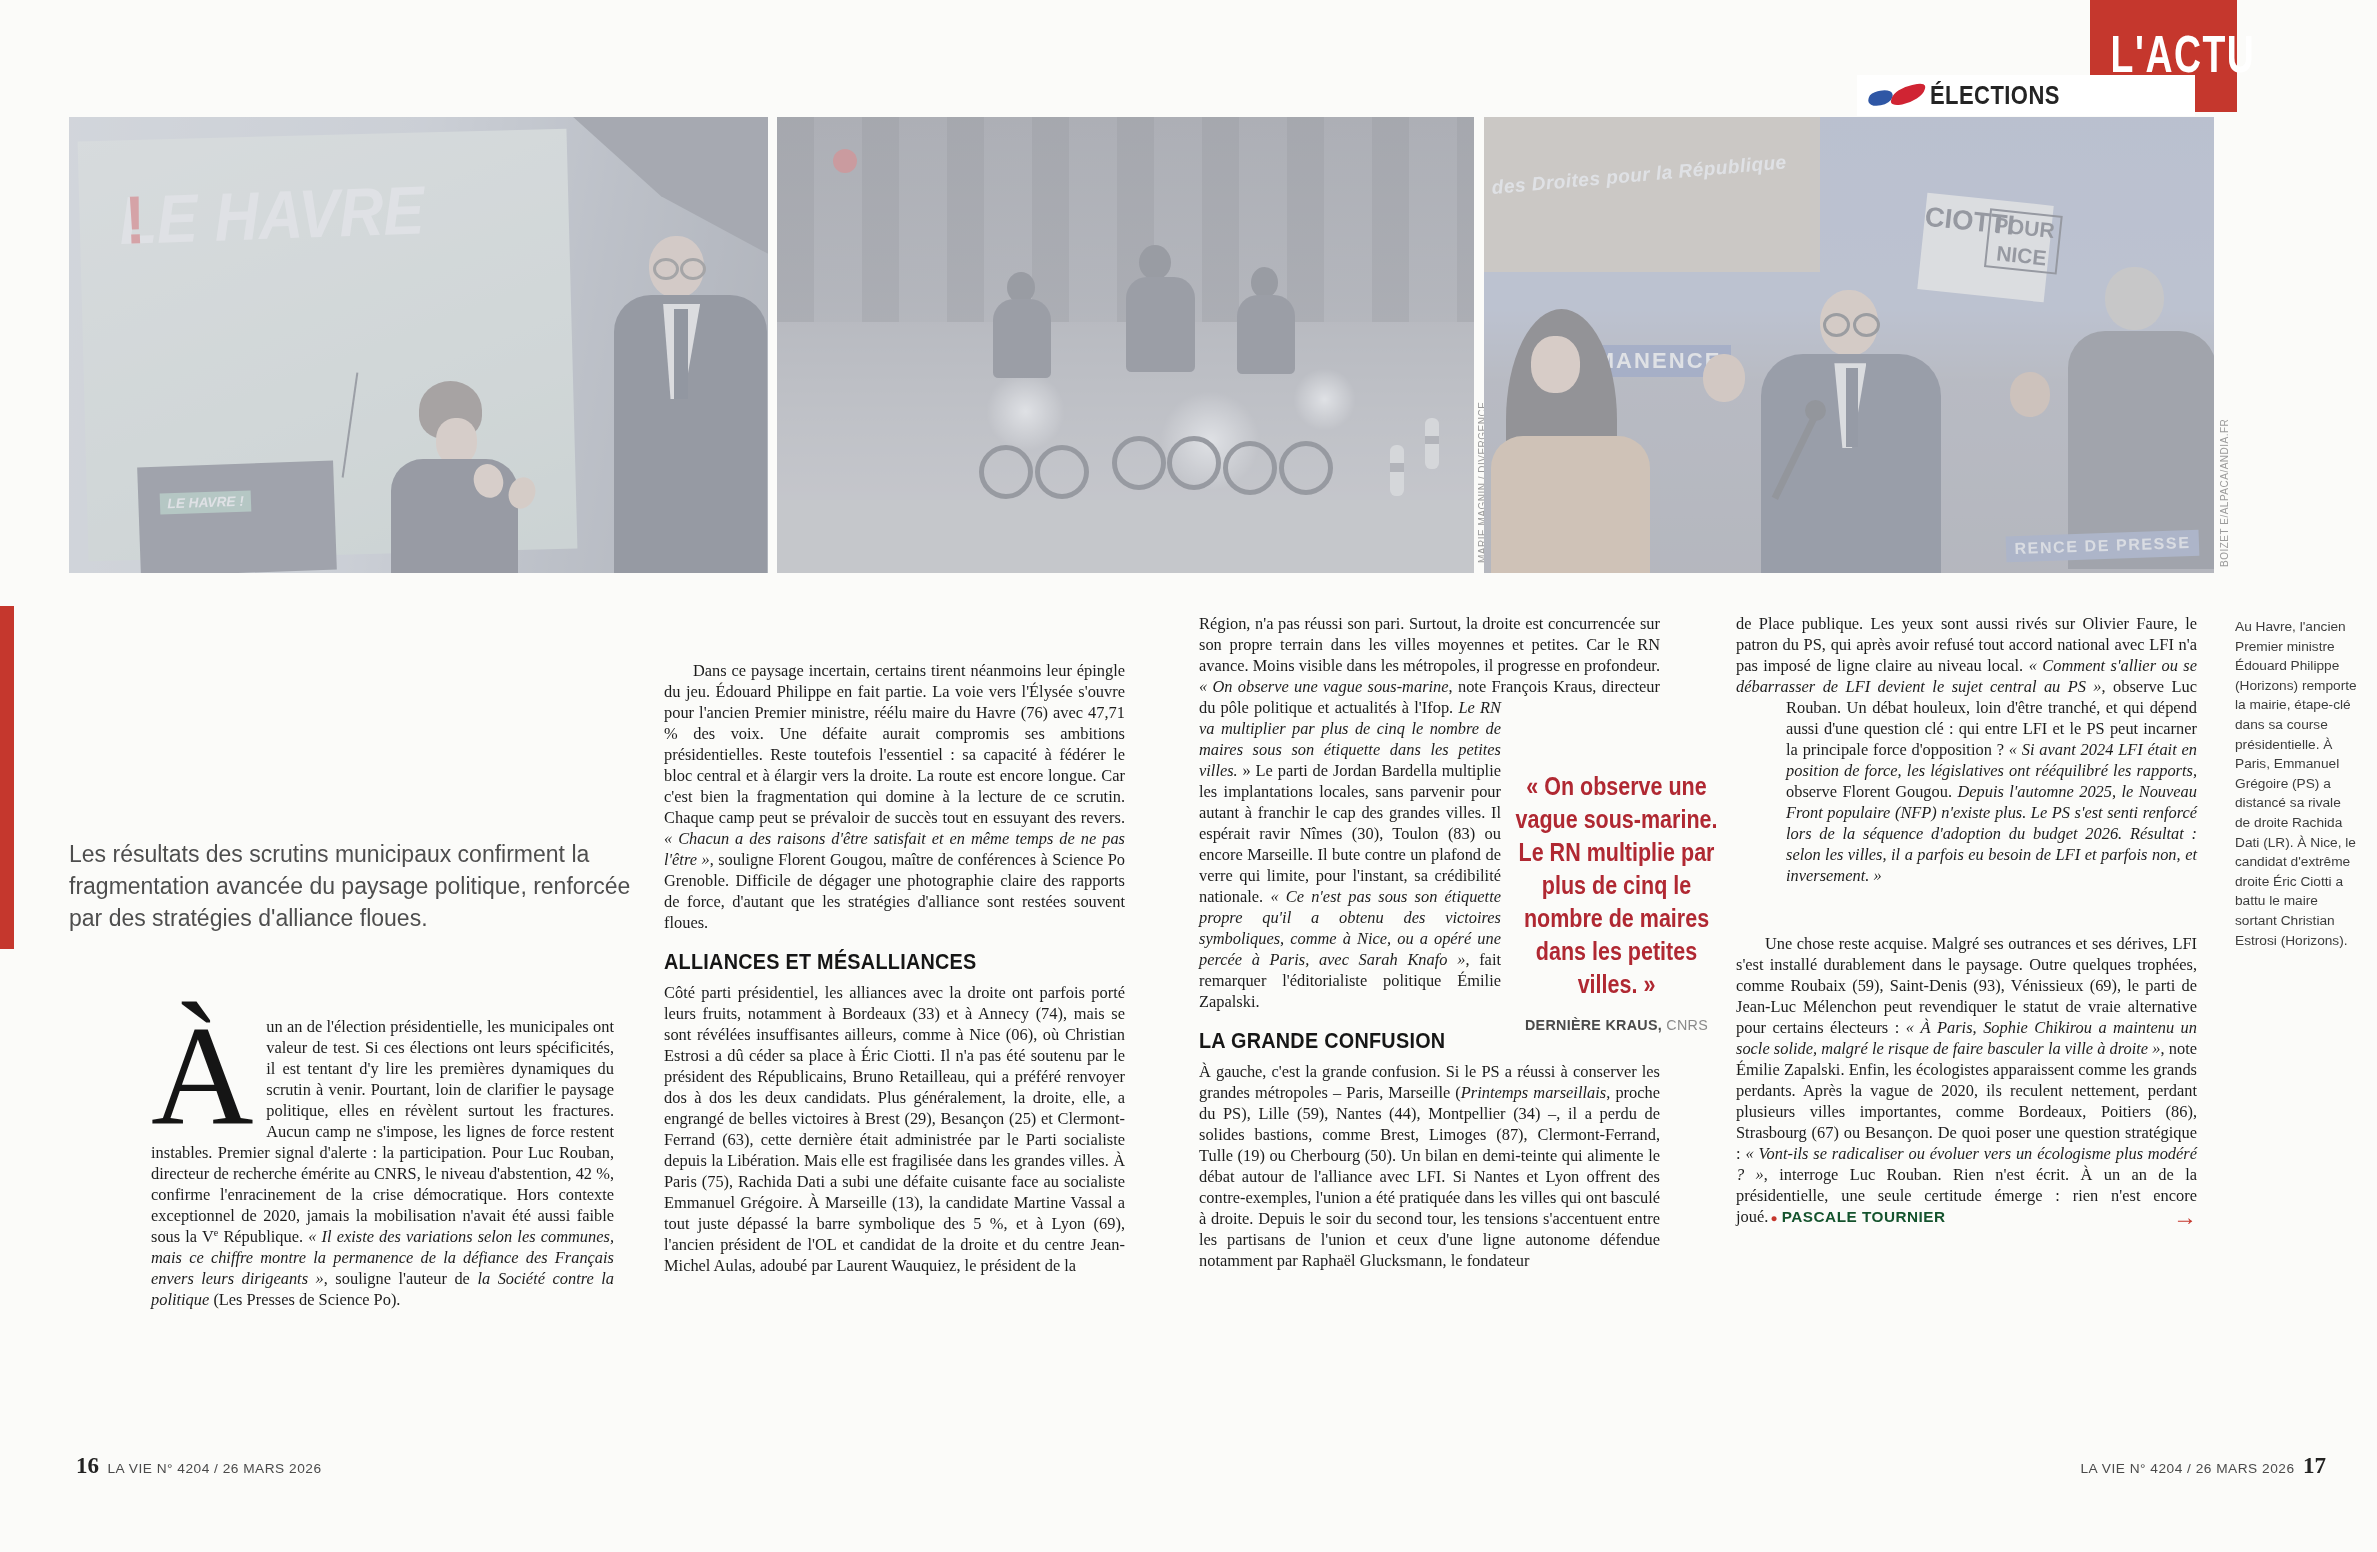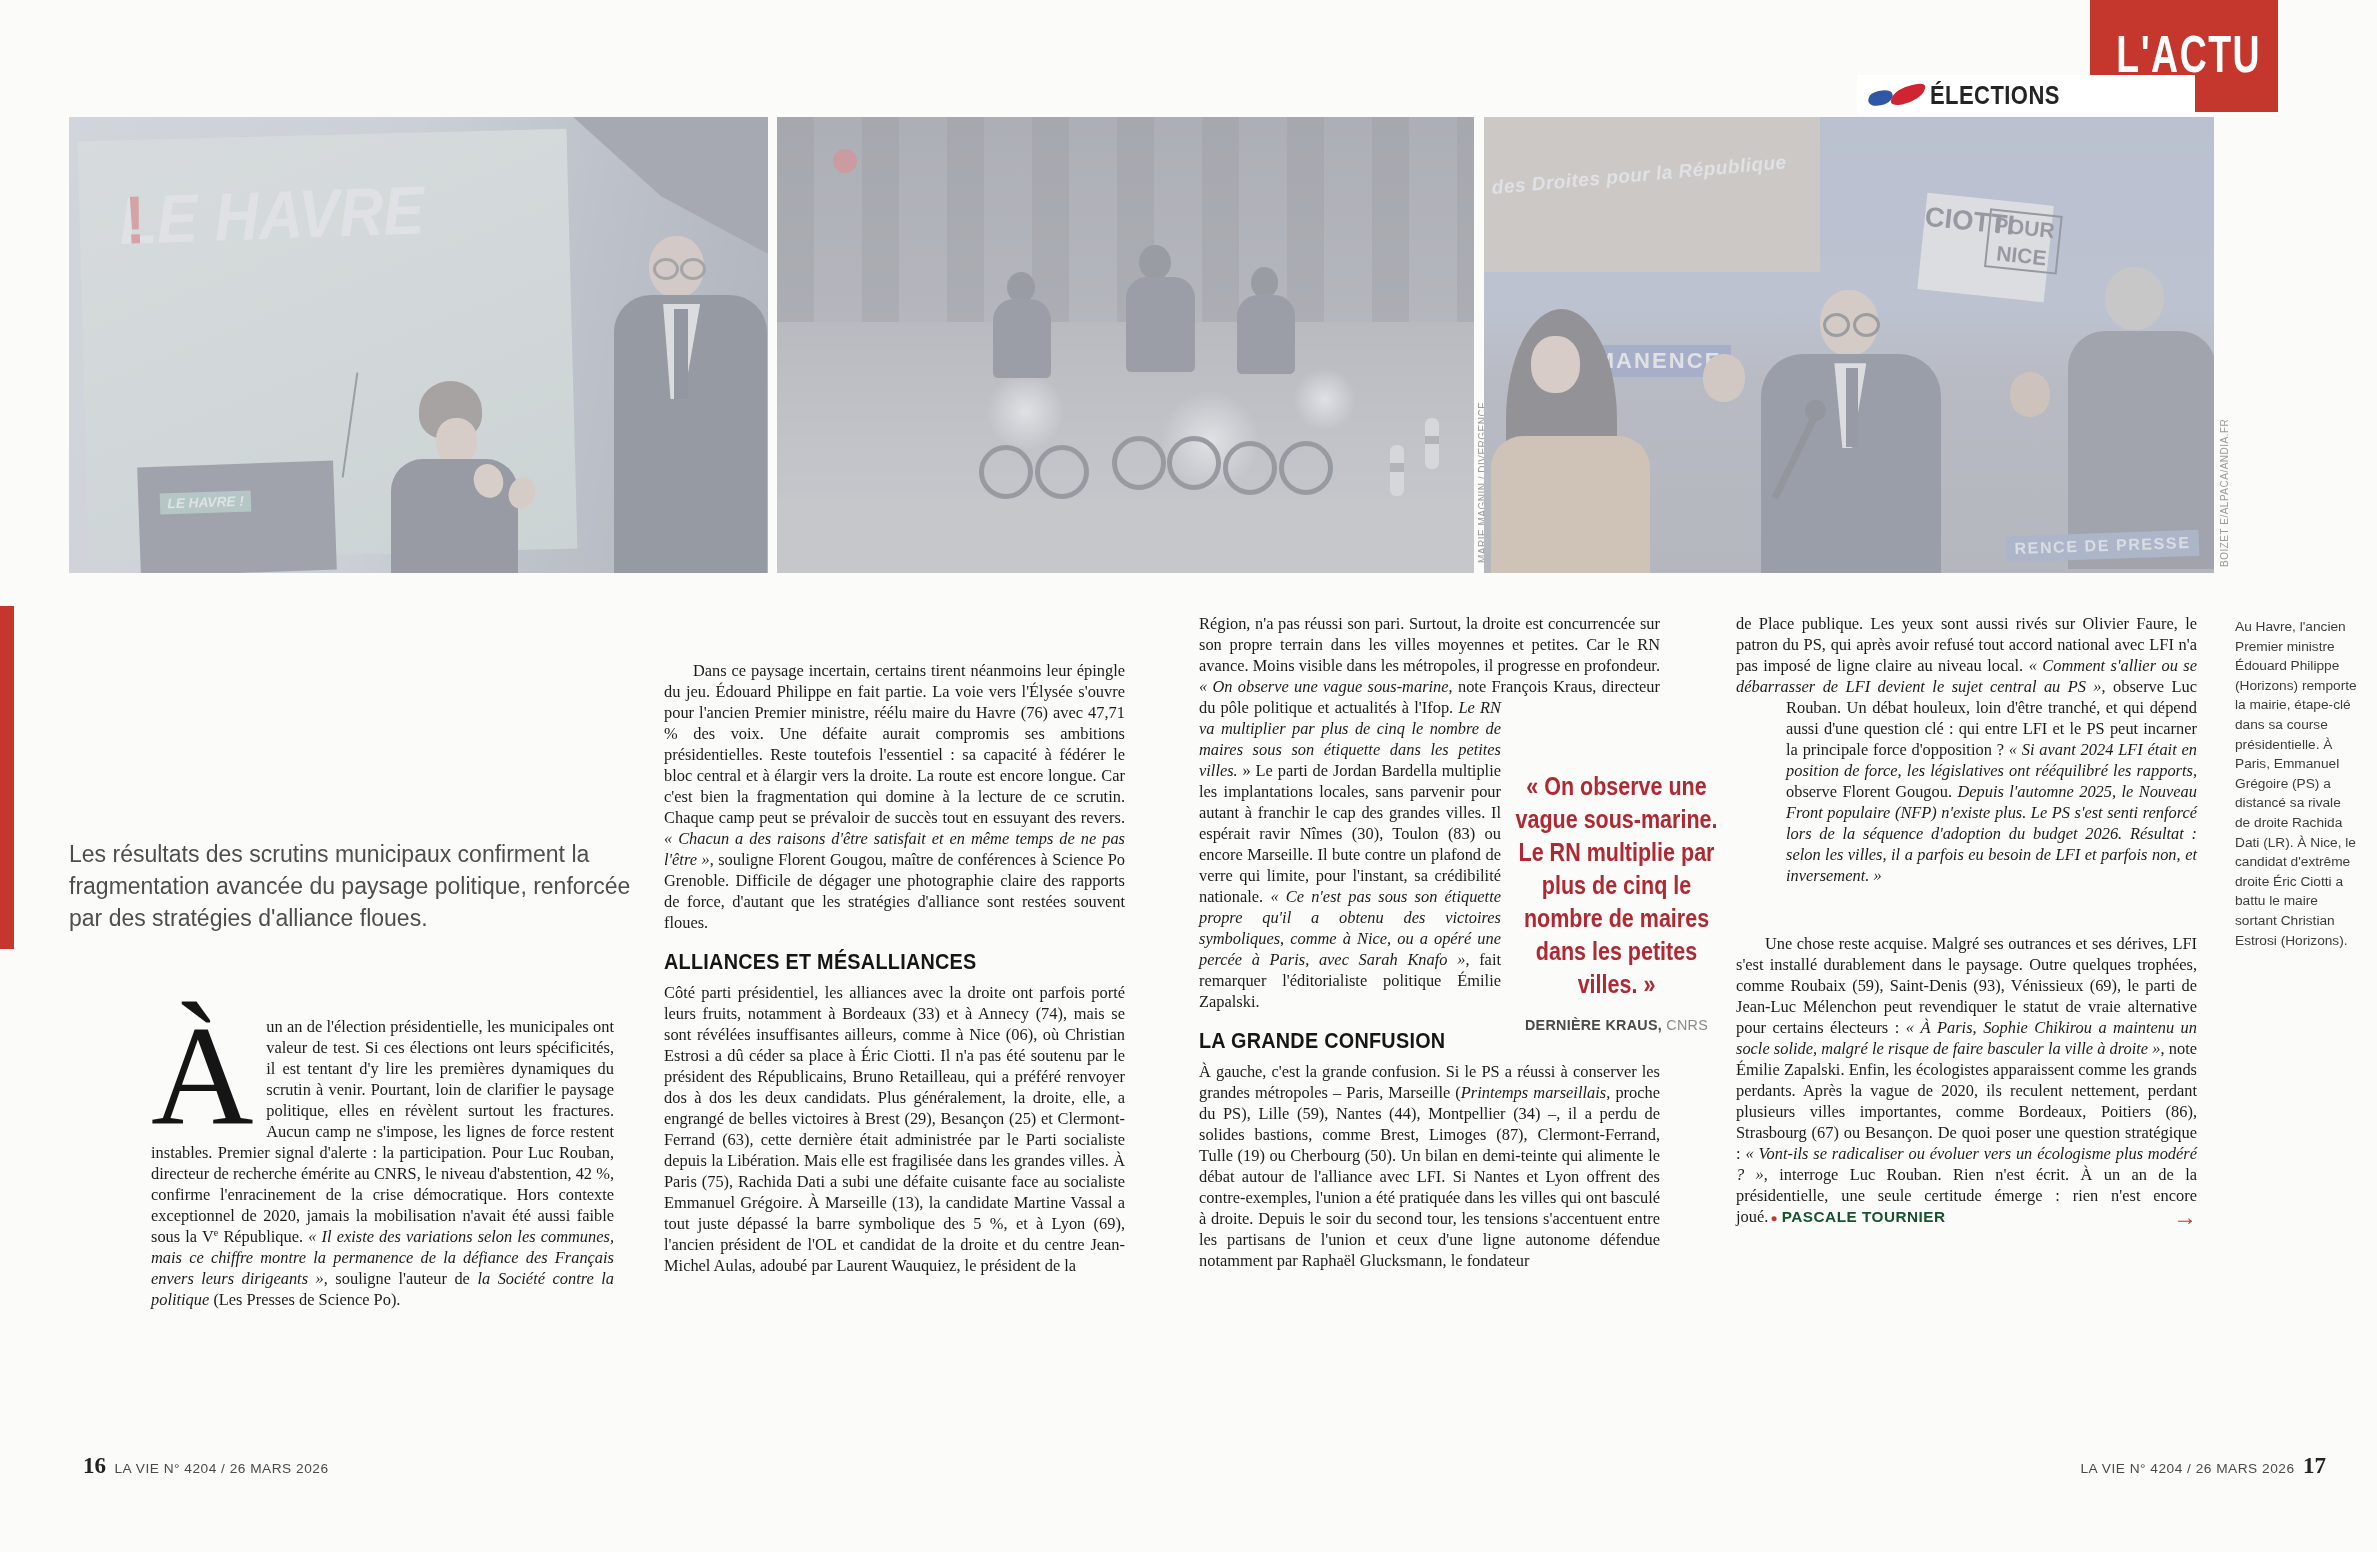--- a/index.html
+++ b/index.html
@@ -2,21 +2,21 @@
 <html lang="fr" style="--red: #c5372d; --qred: #b02832;font-size:8.5px"><head>
 <meta charset="utf-8">
 <style>
   :root{
     --red:#c5372d; --qred:#b02832; --ink:#1c1c1c; --grey:#4e4e4e;
   }
   html,body{margin:0;padding:0;background:#e8e8e8;}
   #page{position:relative;width:2377px;height:1553px;background:#fbfbf9;overflow:hidden;
         font-family:"Liberation Serif",serif;color:var(--ink);}
   
-  .actu-tab{position:absolute;left:2090px;top:0;width:188px;height:112px;background:var(--red);}
+  .actu-tab{position:absolute;left:2090px;top:0;width:147px;height:112px;background:var(--red);}
   .actu-tab .t{position:absolute;left:0;right:0;top:24px;text-align:center;color:#fff;
      font:700 52px "Liberation Sans",sans-serif;transform:scaleX(.72);letter-spacing:2.1px;}
   .sec-band{position:absolute;left:1857px;top:75px;width:338px;height:41px;background:#fff;}
   .flag{position:absolute;left:10.6px;top:6.3px;width:58px;height:28.6px;}
   .flag .b{position:absolute;left:1.1px;top:8.5px;width:23px;height:16px;background:#2f57a5;
      transform:skewX(-26deg) rotate(-12deg);border-radius:30% 60% 40% 60%;}
   .flag .r{position:absolute;left:25.4px;top:4.2px;width:30px;height:19px;background:#d02433;
      transform:skewX(-26deg) rotate(-12deg);border-radius:55% 30% 60% 35%;}
   .sec-band .t{position:absolute;left:73px;top:4.2px;font:700 25px/33px "Liberation Sans",sans-serif;
      color:#242424;transform:scaleX(.88);transform-origin:left;letter-spacing:0.5px;}
@@ -117,21 +117,21 @@
   .pullquote .q{font:700 25px/33px "Liberation Sans",sans-serif;color:var(--qred);
      transform:scaleX(.86);transform-origin:center;}
   .pullquote .a{margin-top:16px;font:700 14.3px "Liberation Sans",sans-serif;color:#4a4a4a;letter-spacing:0.3px;}
   .pullquote .a .src{font-weight:400;color:#8a8a8a;}
   
   .sidebar{position:absolute;left:2235px;top:617px;width:123px;
      font:400 13.7px/19.6px "Liberation Sans",sans-serif;color:#3c3c3c;}
   
   .footer{position:absolute;top:1453px;font:400 13.7px "Liberation Sans",sans-serif;color:#4a4a4a;letter-spacing:0.5px;}
   .footer .num{font:700 23px "Liberation Serif",serif;color:#222;letter-spacing:0;}
-  #footL{left:83px;} #footR{right:51px;text-align:right;}
+  #footL{left:76px;} #footR{right:51px;text-align:right;}
   #footL .num{margin-right:8.5px;} #footR .num{margin-left:8.5px;}
 </style>
 </head>
 <body>
 
 <div id="page">
 
   <div class="actu-tab">
     <div class="t">L'ACTU</div>
   </div>

